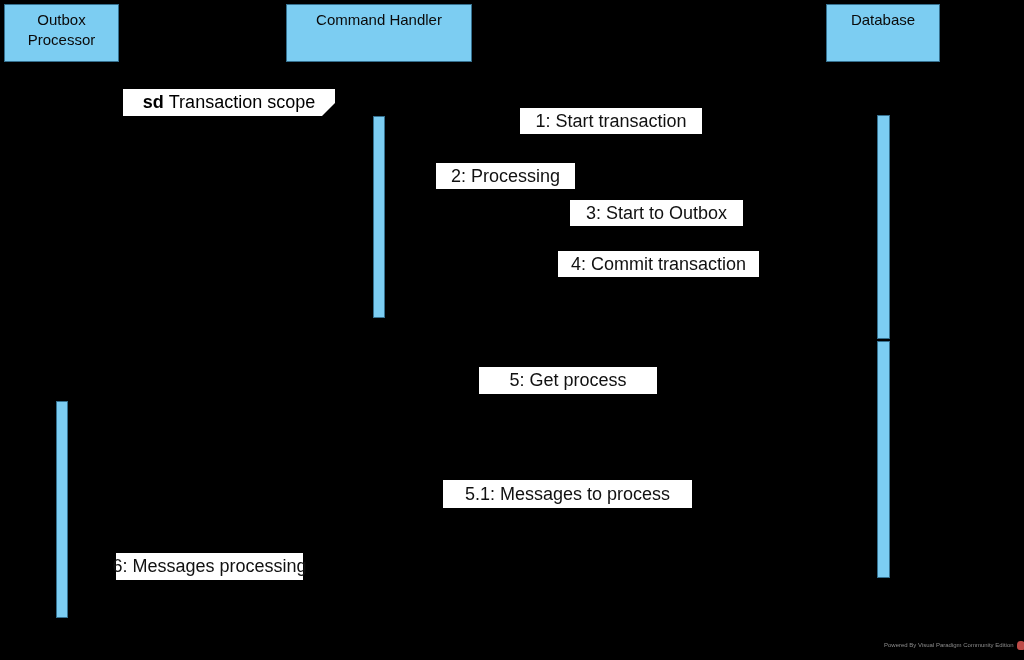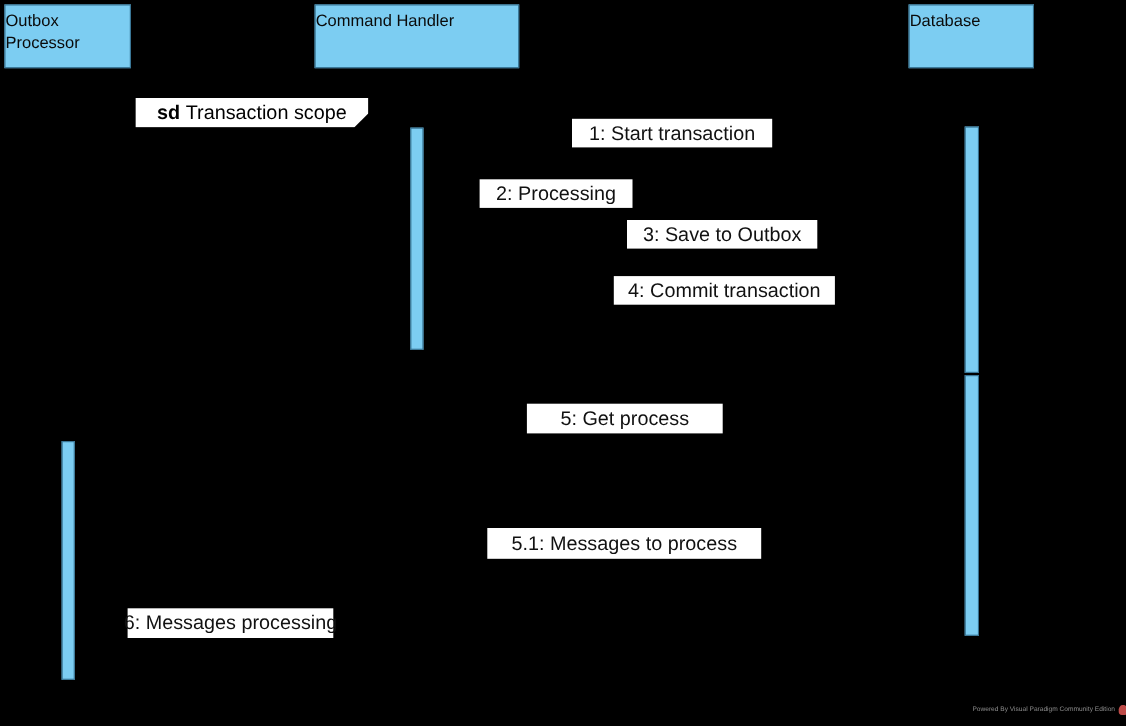--- a/index.html
+++ b/index.html
@@ -10,21 +10,21 @@
     font-family:"Liberation Sans",sans-serif;
     overflow:hidden;
   }
   .actor{
     position:absolute;
     background:var(--shape-fill,#7CCDF2);
     border:1px solid var(--shape-border,#35708F);
     box-sizing:border-box;
     color:#0a0a0a;
     font-size:15px;line-height:20px;
-    text-align:left;
+    text-align:center;
     padding-top:5px;
   }
   .activation{
     position:absolute;
     background:var(--shape-fill,#7CCDF2);
     border:1px solid var(--shape-border,#35708F);
     box-sizing:border-box;
   }
   .msg{
     position:absolute;
@@ -84,21 +84,21 @@
     <span>Transaction scope</span>
   </div>
 
   <div class="activation" style="left:373px;top:116px;width:12px;height:202px;"></div>
   <div class="activation" style="left:877px;top:115px;width:13px;height:224px;"></div>
   <div class="activation" style="left:877px;top:341px;width:13px;height:237px;"></div>
   <div class="activation" style="left:56px;top:401px;width:12px;height:217px;"></div>
 
   <div class="msg" style="left:520px;top:108px;width:182px;height:26px;">1: Start transaction</div>
   <div class="msg" style="left:436px;top:163px;width:139px;height:26px;">2: Processing</div>
-  <div class="msg" style="left:570px;top:200px;width:173px;height:26px;">3: Save to Outbox</div>
+  <div class="msg" style="left:570px;top:200px;width:173px;height:26px;">3: Start to Outbox</div>
   <div class="msg" style="left:558px;top:251px;width:201px;height:26px;">4: Commit transaction</div>
   <div class="msg" style="left:479px;top:367px;width:178px;height:27px;">5: Get process</div>
   <div class="msg" style="left:443px;top:469px;width:249px;height:28px;margin-top:11px;">5.1: Messages to process</div>
   <div class="msg" style="left:116px;top:553px;width:187px;height:27px;">6: Messages processing</div>
 
   <div class="watermark">
     <span class="watermark-text">Powered By Visual Paradigm Community Edition</span>
     <span class="vp-logo"></span>
   </div>
 

